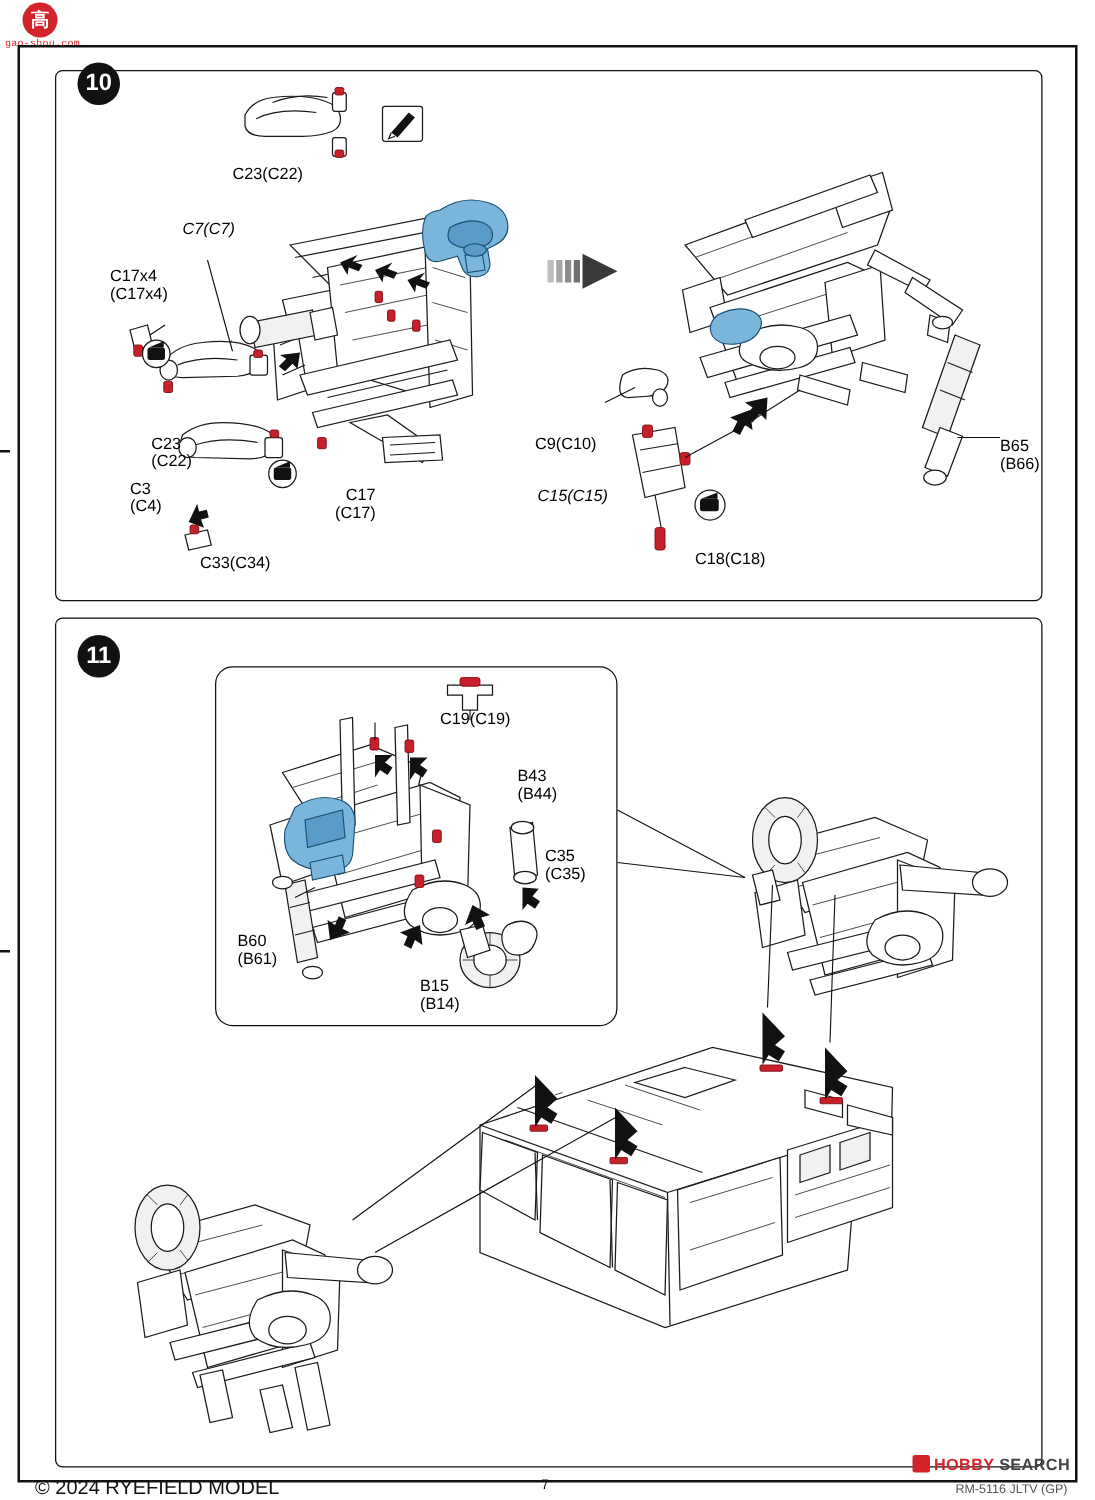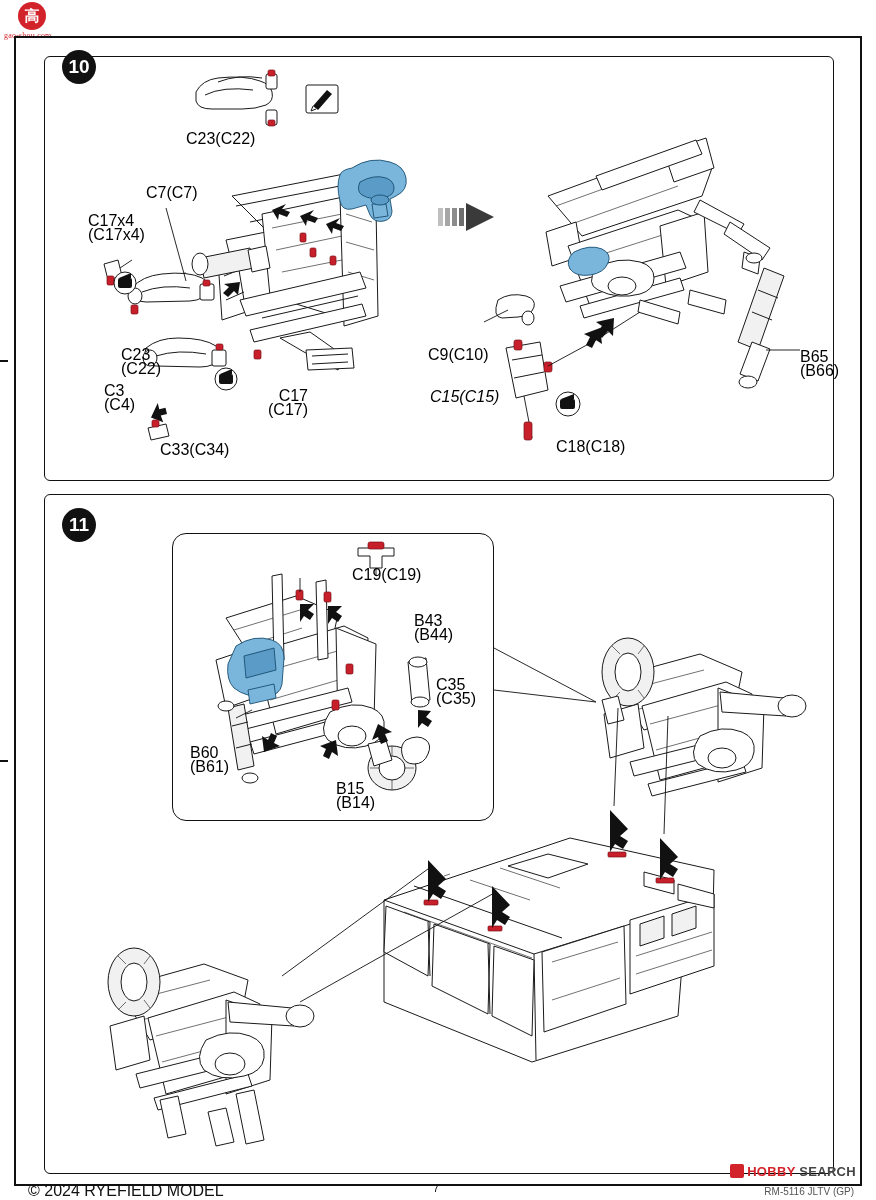--- a/index.html
+++ b/index.html
@@ -64,21 +64,21 @@
     font-weight: bold;
     font-family: "DejaVu Sans", sans-serif;
   }
   .wm-text {
     position: absolute;
     left: 0;
     top: 29px;
     font-size: 8px;
     color: #d2232a;
     letter-spacing: .2px;
-    font-family: Liberation Serif, serif;
+    font-family: Liberation Mono, monospace;
   }
 
   
   .panel {
     position: absolute;
     border: 1.5px solid #111;
     border-radius: 6px;
     box-sizing: border-box;
     background: #fff;
   }
@@ -117,21 +117,21 @@
     height: 288px;
     border: 1.5px solid #111;
     border-radius: 14px;
     box-sizing: border-box;
     background: #fff;
   }
 
   
   .lbl {
     position: absolute;
-    font-size: 16px;
+    font-size: 13px;
     line-height: 14px;
     font-family: "Liberation Sans", sans-serif;
     color: #000;
     white-space: pre;
   }
 
   
   .footer-left {
     position: absolute;
     left: 28px;
@@ -355,21 +355,21 @@
         <path d="M561 399 l13 -5 l0 5 z" fill="#111"></path>
       </g>
       <path class="leader" d="M548 366 L596 340 L640 312"></path>
       <path class="arrow" d="M614 318 l-18 4 l6 4 l-6 7 l6 5 l6 -7 l5 5 z"></path>
       <path class="leader" d="M588 342 L606 330"></path>
       <path class="arrow" d="M600 328 l-16 6 l6 3 l-4 8 l6 3 l4 -8 l6 4 z"></path>
     </g>
   </svg>
 
   <div class="lbl" style="left:186px; top:132px;">C23(C22)</div>
-  <div class="lbl" style="left:146px; top:186px;">C7(C7)</div>
+  <div class="lbl" style="left:146px; top:176px;font-style:italic;">C7(C7)</div>
   <div class="lbl" style="left:88px; top:214px;">C17x4
 (C17x4)</div>
   <div class="lbl" style="left:97px; top:348px;margin-left:24px;">C23
 (C22)</div>
   <div class="lbl" style="left:104px; top:384px;">C3
 (C4)</div>
   <div class="lbl" style="left:268px; top:389px;text-align:right;">C17
 (C17)</div>
   <div class="lbl" style="left:160px; top:443px;">C33(C34)</div>
   <div class="lbl" style="left:428px; top:313px;margin-top:35px;">C9(C10)</div>

